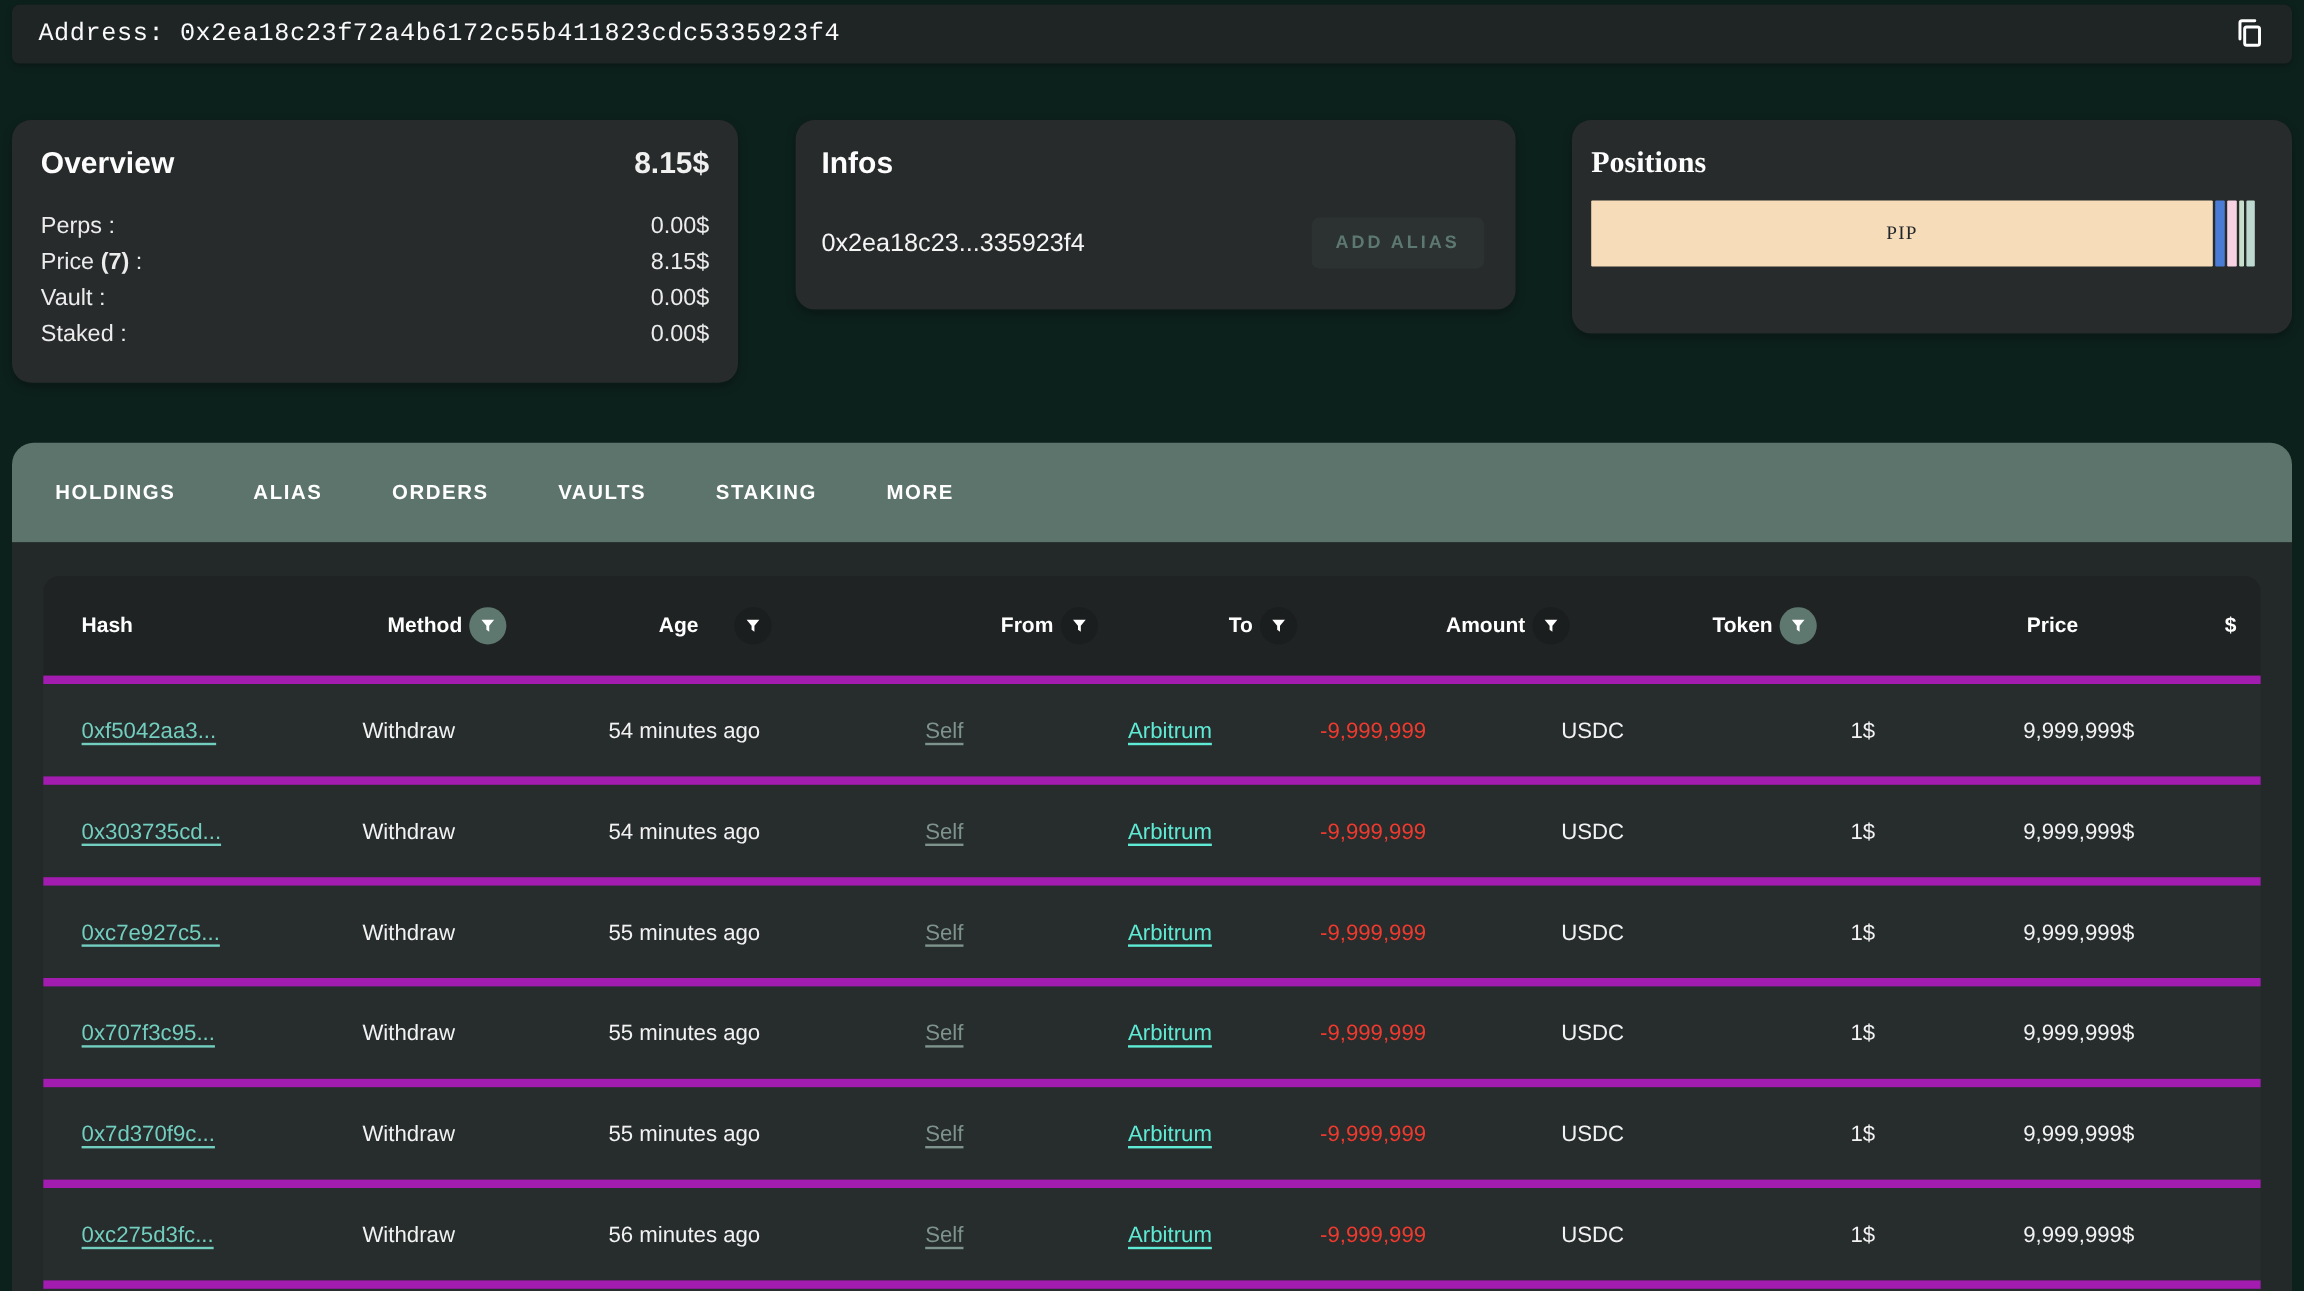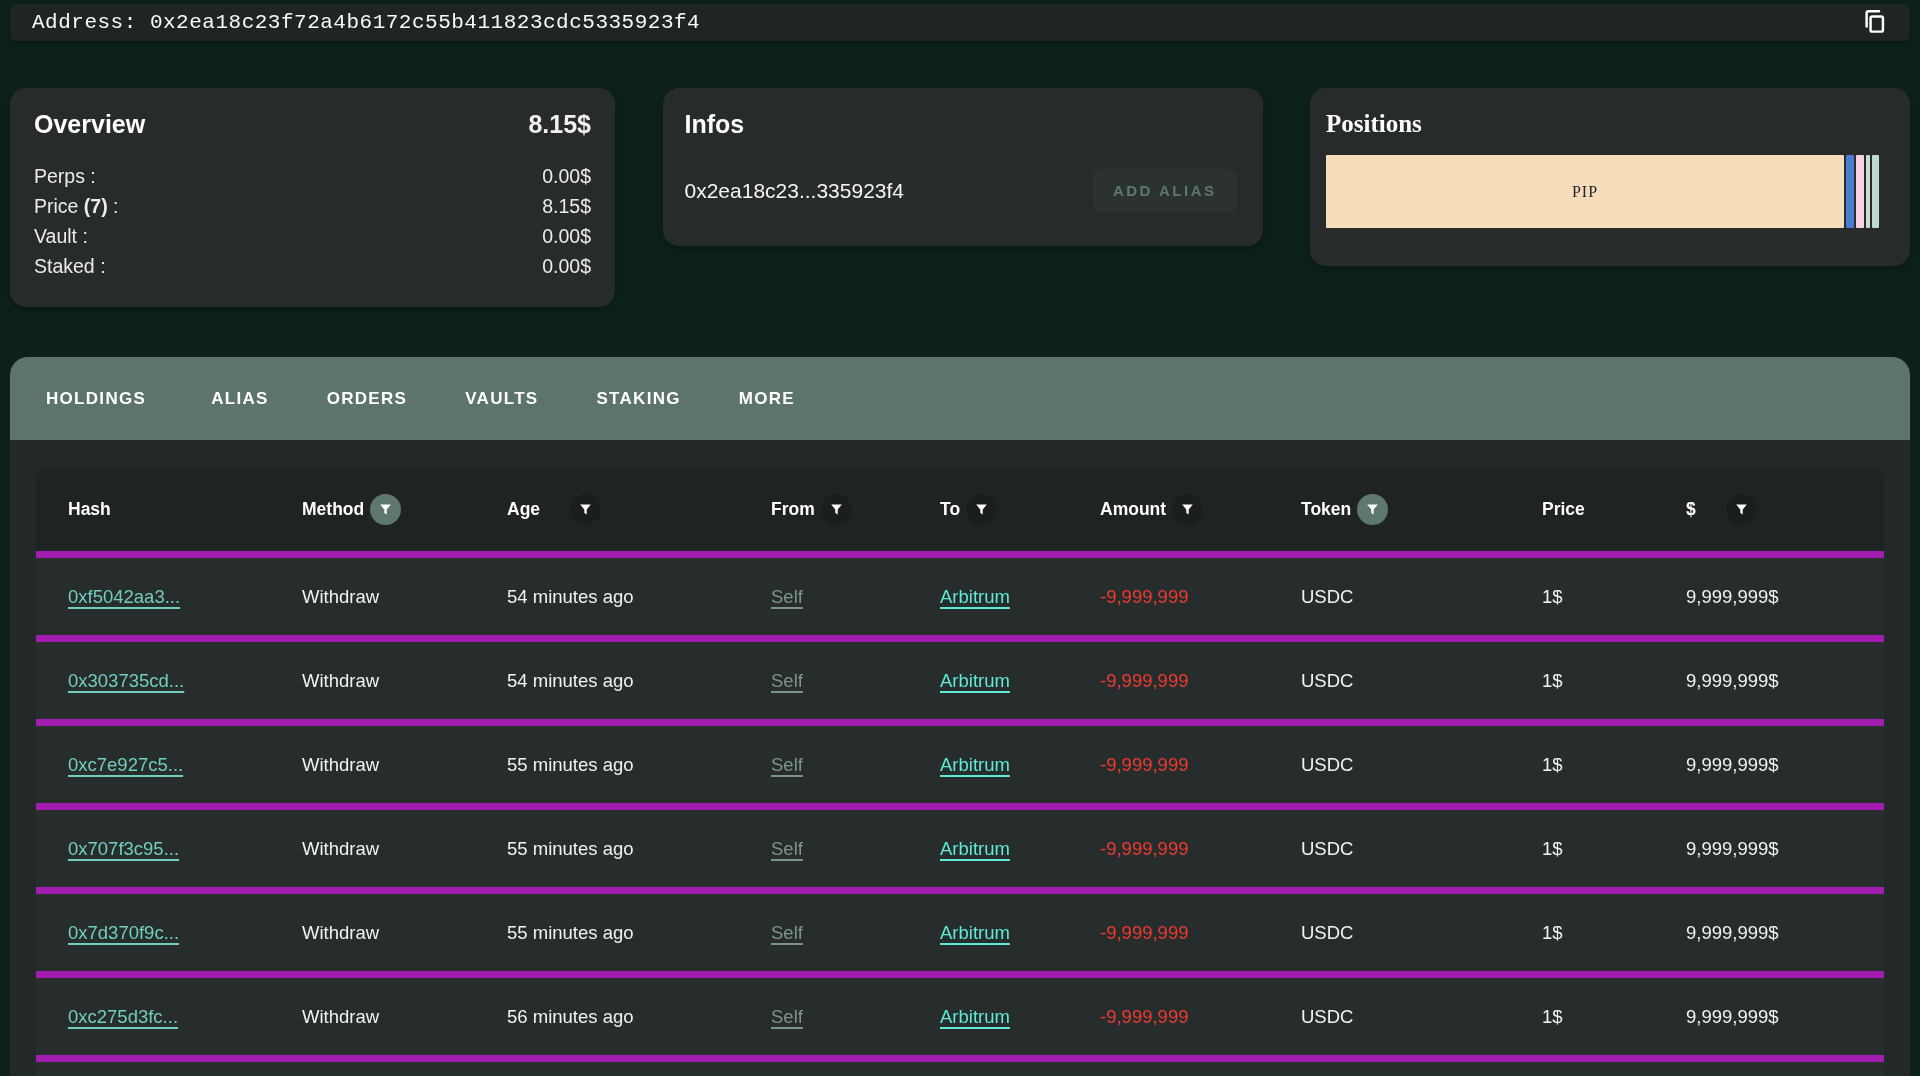--- a/index.html
+++ b/index.html
@@ -6,21 +6,21 @@
   html,body { width:1920px; height:1076px; overflow:hidden; }
   body {
     background:#0d211c;
     font-family:"Liberation Sans", sans-serif;
     color:#f0f0f0;
   }
   .page { padding:4px 10px 0 10px; }
 
   
   .address-bar {
-    height:37px; background:#1f2424; border-radius:6px;
+    height:49px; background:#1f2424; border-radius:6px;
     display:flex; align-items:center; padding:0 14px 0 22px;
     box-shadow:0 2px 5px rgba(0,0,0,.25);
   }
   .address-text {
     font-family:"Liberation Mono", monospace;
     font-size:21px; color:#fafafa; letter-spacing:.5px;
     flex:1; white-space:nowrap;
   }
   .copy-btn {
     width:44px; height:44px; border:none; background:transparent; cursor:pointer;
@@ -44,21 +44,21 @@
   .card-infos { width:600px; height:158px; padding:22px 26px 22px 22px; }
   .infos-row { display:flex; align-items:center; justify-content:space-between; margin-top:30px; }
   .infos-address { font-size:21px; color:#f5f5f5; }
   .add-alias-btn {
     background:#2b3231; border:none; border-radius:7px; cursor:pointer;
     color:#5d7771; font-size:15px; font-weight:700; letter-spacing:2.5px;
     padding:13px 20px; font-family:"Liberation Sans", sans-serif;
   }
 
   .card-positions { width:600px; height:178px; padding:22px 31px 22px 16px;font-family:Liberation Serif, serif; }
-  .pos-bar { display:flex; gap:2px; height:73px; margin-top:17px; width:553px;border-radius:21px; }
+  .pos-bar { display:flex; gap:2px; height:55px; margin-top:17px; width:553px;border-radius:21px; }
   .pos-seg {
     display:flex; align-items:center; justify-content:center;
     border-radius:1px; cursor:pointer; overflow:hidden;
   }
   .pos-seg-label { font-size:16px; letter-spacing:1px; font-weight:400; }
 
   
   .tab-bar {
     margin-top:50px; height:83px; background:#5c746c;
     border-radius:18px 18px 0 0; display:flex; align-items:stretch;
@@ -76,21 +76,21 @@
   }
 
   
   .panel { background:#232828; padding:28px 26px 0 26px; min-height:620px; }
   .table { border-radius:14px 14px 0 0; overflow:hidden; background:#272c2c; }
   .tr, .thead {
     display:grid;
     grid-template-columns:246px 205px 264px 169px 160px 201px 241px 144px minmax(0,1fr);
     align-items:center;
   }
-  .thead { background:#1f2323; height:83px; }
+  .thead { background:#1f2323; height:83px;gap:21px; }
   .th, .td { padding-left:20px; display:flex; align-items:center; }
   .th:first-child, .td:first-child { padding-left:32px; }
   .th-label { font-size:17.5px; font-weight:700; color:#ffffff; white-space:nowrap; }
   .funnel {
     width:31px; height:31px; border-radius:50%; margin-left:6px; flex:none;
     display:inline-flex; align-items:center; justify-content:center;
     background:#1a1e1e; cursor:pointer;
   }
   .funnel-active { background:#5e776f; }
   .funnel-wide { margin-left:30px; }

